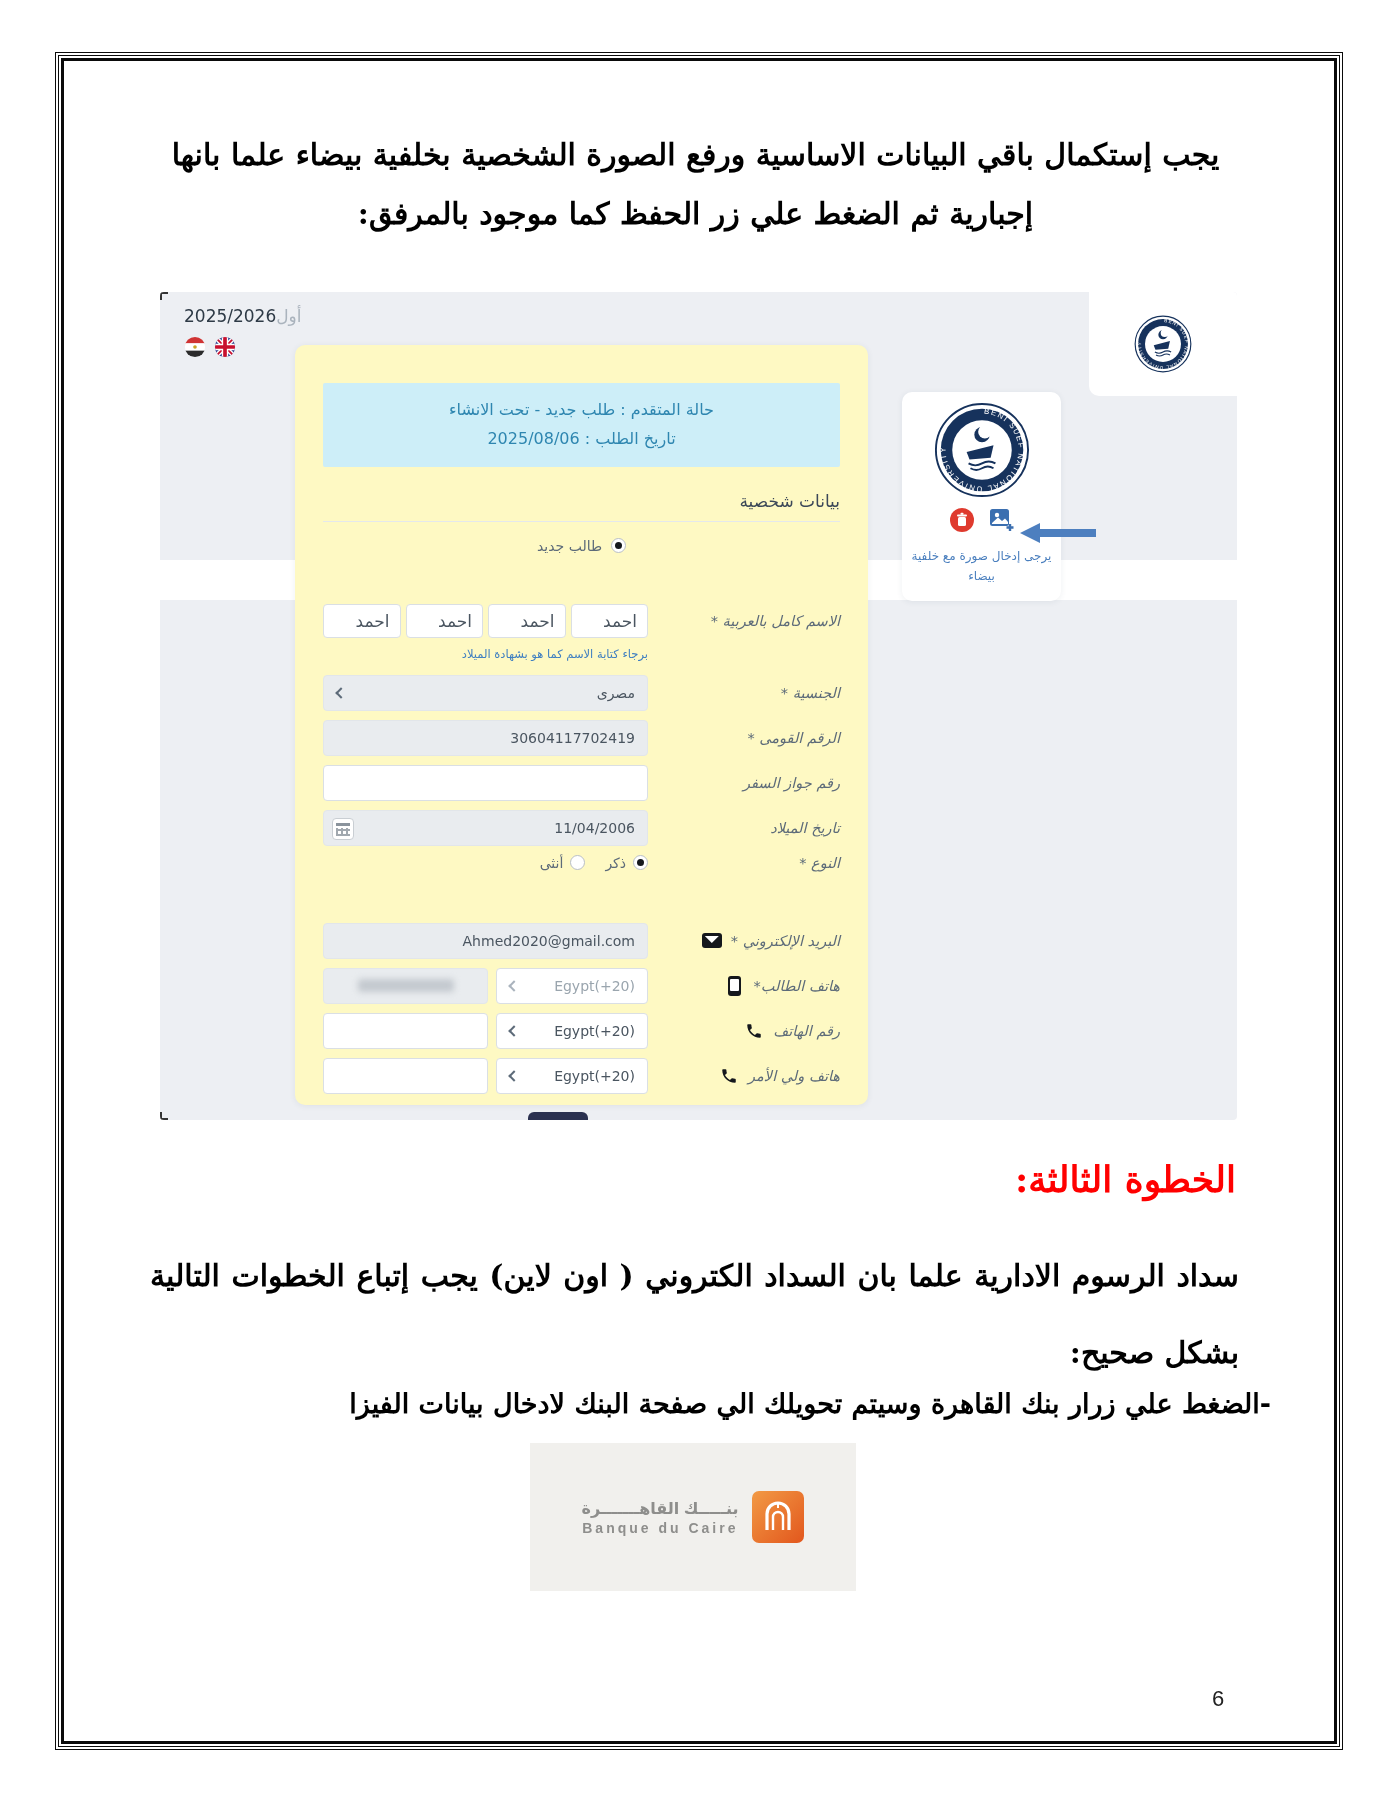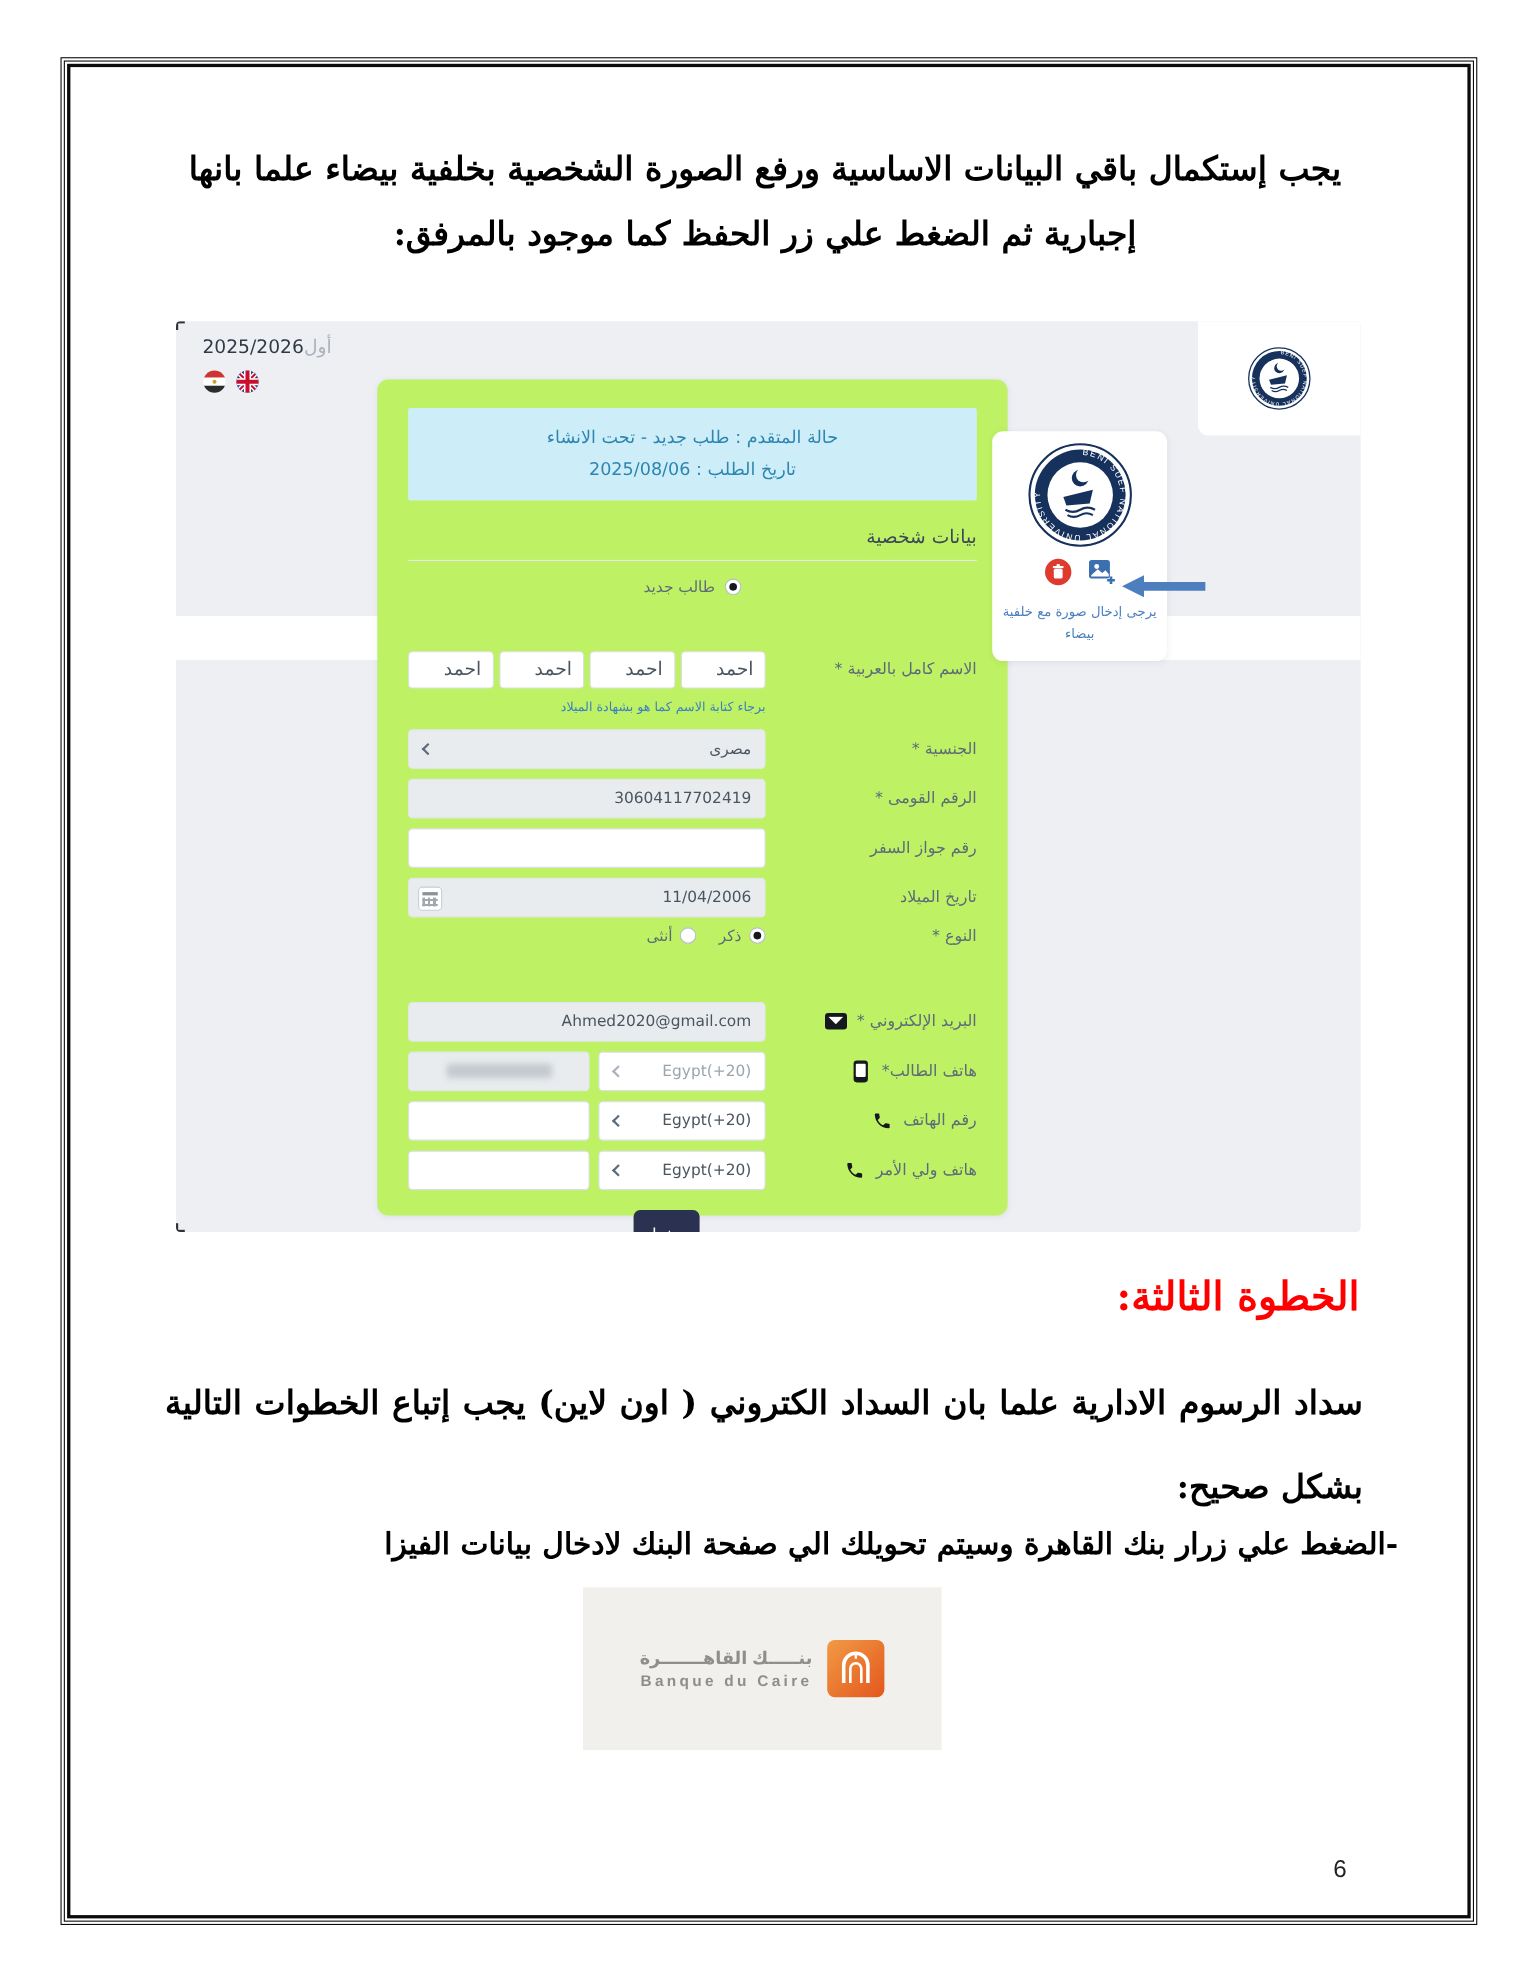--- a/index.html
+++ b/index.html
@@ -28,35 +28,35 @@
   .term-year { direction:ltr; font-size:17px; color:#2e3a46; }
   .term-year .term { color:#aab3bd; margin-right:6px; }
   .flags { display:flex; gap:8px; margin-top:10px; }
   .flag { width:22px; height:22px; border-radius:50%; display:block; }
 
   .logo-chip { position:absolute; top:0; right:0; width:148px; height:104px; background:#fff;
                border-radius:0 0 0 10px; display:flex; align-items:center; justify-content:center; }
   .logo-chip svg { width:58px; height:58px; }
 
   
-  .form-card { position:absolute; left:135px; top:53px; width:573px; height:760px; background:#bef264;
-               border-radius:10px; box-shadow:0 1px 6px rgba(40,60,90,.08); padding:26px 28px;margin-left:48px; }
+  .form-card { position:absolute; left:135px; top:53px; width:573px; height:760px; background:#fef9c3;
+               border-radius:10px; box-shadow:0 1px 6px rgba(40,60,90,.08); padding:38px 28px; }
   .status-box { background:#cdeef8; color:#2e86b0; text-align:center; direction:rtl;
                 padding:13px 10px; font-size:16px; line-height:1.8; border-radius:2px; margin-bottom:24px; }
   .section-title { direction:rtl; text-align:right; color:#3c4858; font-weight:normal; font-size:17px; margin-bottom:10px; }
   .section-rule { border:none; border-top:1px solid #e4e8ec; margin-bottom:16px; }
 
   .newstudent-row { display:flex; direction:rtl; justify-content:center; align-items:center; gap:9px; margin:14px 0 50px; }
   .radio { width:15px; height:15px; border:1px solid #b9bfc6; border-radius:50%; background:#fff; position:relative; flex:0 0 auto; }
   .radio.checked::after { content:''; position:absolute; inset:3px; background:#15181c; border-radius:50%; }
   .radio-label { font-size:14px; color:#5d6b79; }
 
   .form-row { display:flex; direction:rtl; align-items:center; margin-bottom:9px; }
   .fr-label { width:192px; display:flex; direction:rtl; align-items:center; gap:9px;
-              font-size:14.5px; color:#5d6b79; flex:0 0 auto; }
+              font-size:14.5px; color:#5d6b79; flex:0 0 auto;font-style:italic; }
   .fr-field { flex:1; display:flex; direction:rtl; align-items:center; }
 
   .mini-input { flex:1; height:34px; border:1px solid #dadfe4; border-radius:4px; background:#fff;
                 display:flex; align-items:center; direction:rtl; padding:0 10px; font-size:17px; color:#4a5560; }
   .mini-input + .mini-input { margin-left:0; }
   .name-gap { gap:5px; }
 
   .helper-row { display:flex; direction:rtl; margin:4px 0 14px; }
   .helper-spacer { width:192px; flex:0 0 auto; }
   .helper-text { flex:1; direction:rtl; text-align:right; color:#3f7fc1; font-size:11.5px; }

